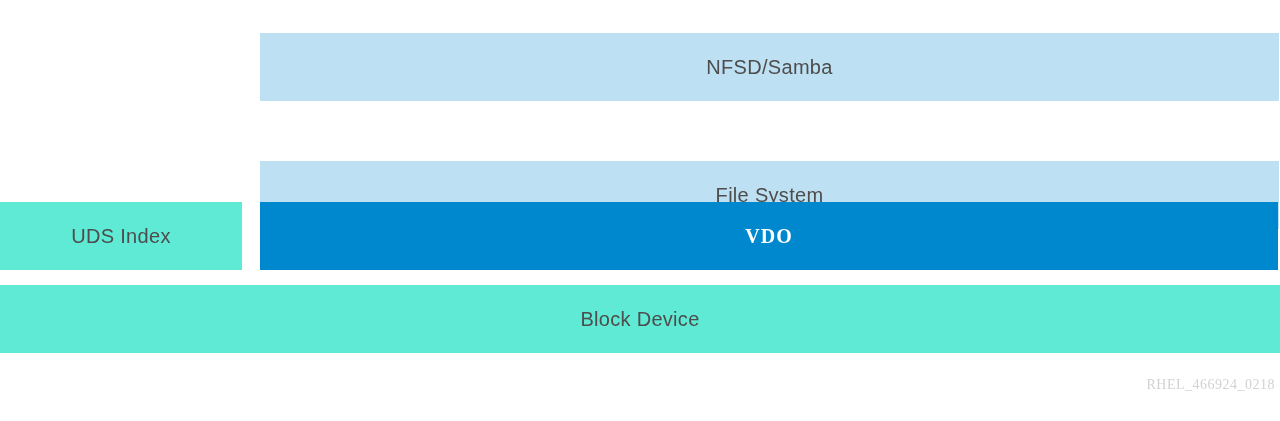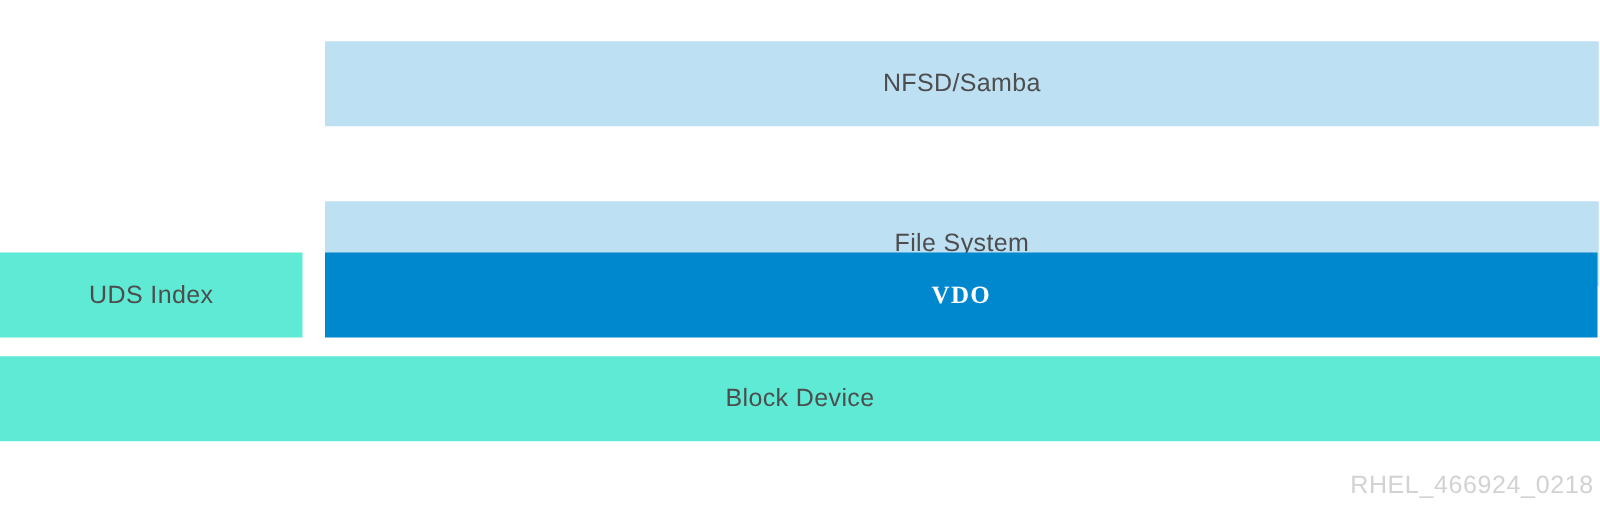--- a/index.html
+++ b/index.html
@@ -46,23 +46,24 @@
     letter-spacing: 1px;
     font-family: Liberation Serif, serif;
   }
   .layer-blockdevice {
     left: 0px; top: 285px; width: 1280px; height: 68px;
   }
   .watermark {
     position: absolute;
     right: 5px;
     top: 377px;
-    font-size: 20px;
+    font-size: 14px;
     color: #d2d2d4;
     letter-spacing: 0.5px;
+    font-family: Liberation Serif, serif;
   }
 </style>
 </head>
 <body>
 
 <div class="canvas">
 
   <div class="layer lightblue layer-nfsd">
     <span>NFSD/Samba</span>
   </div>

